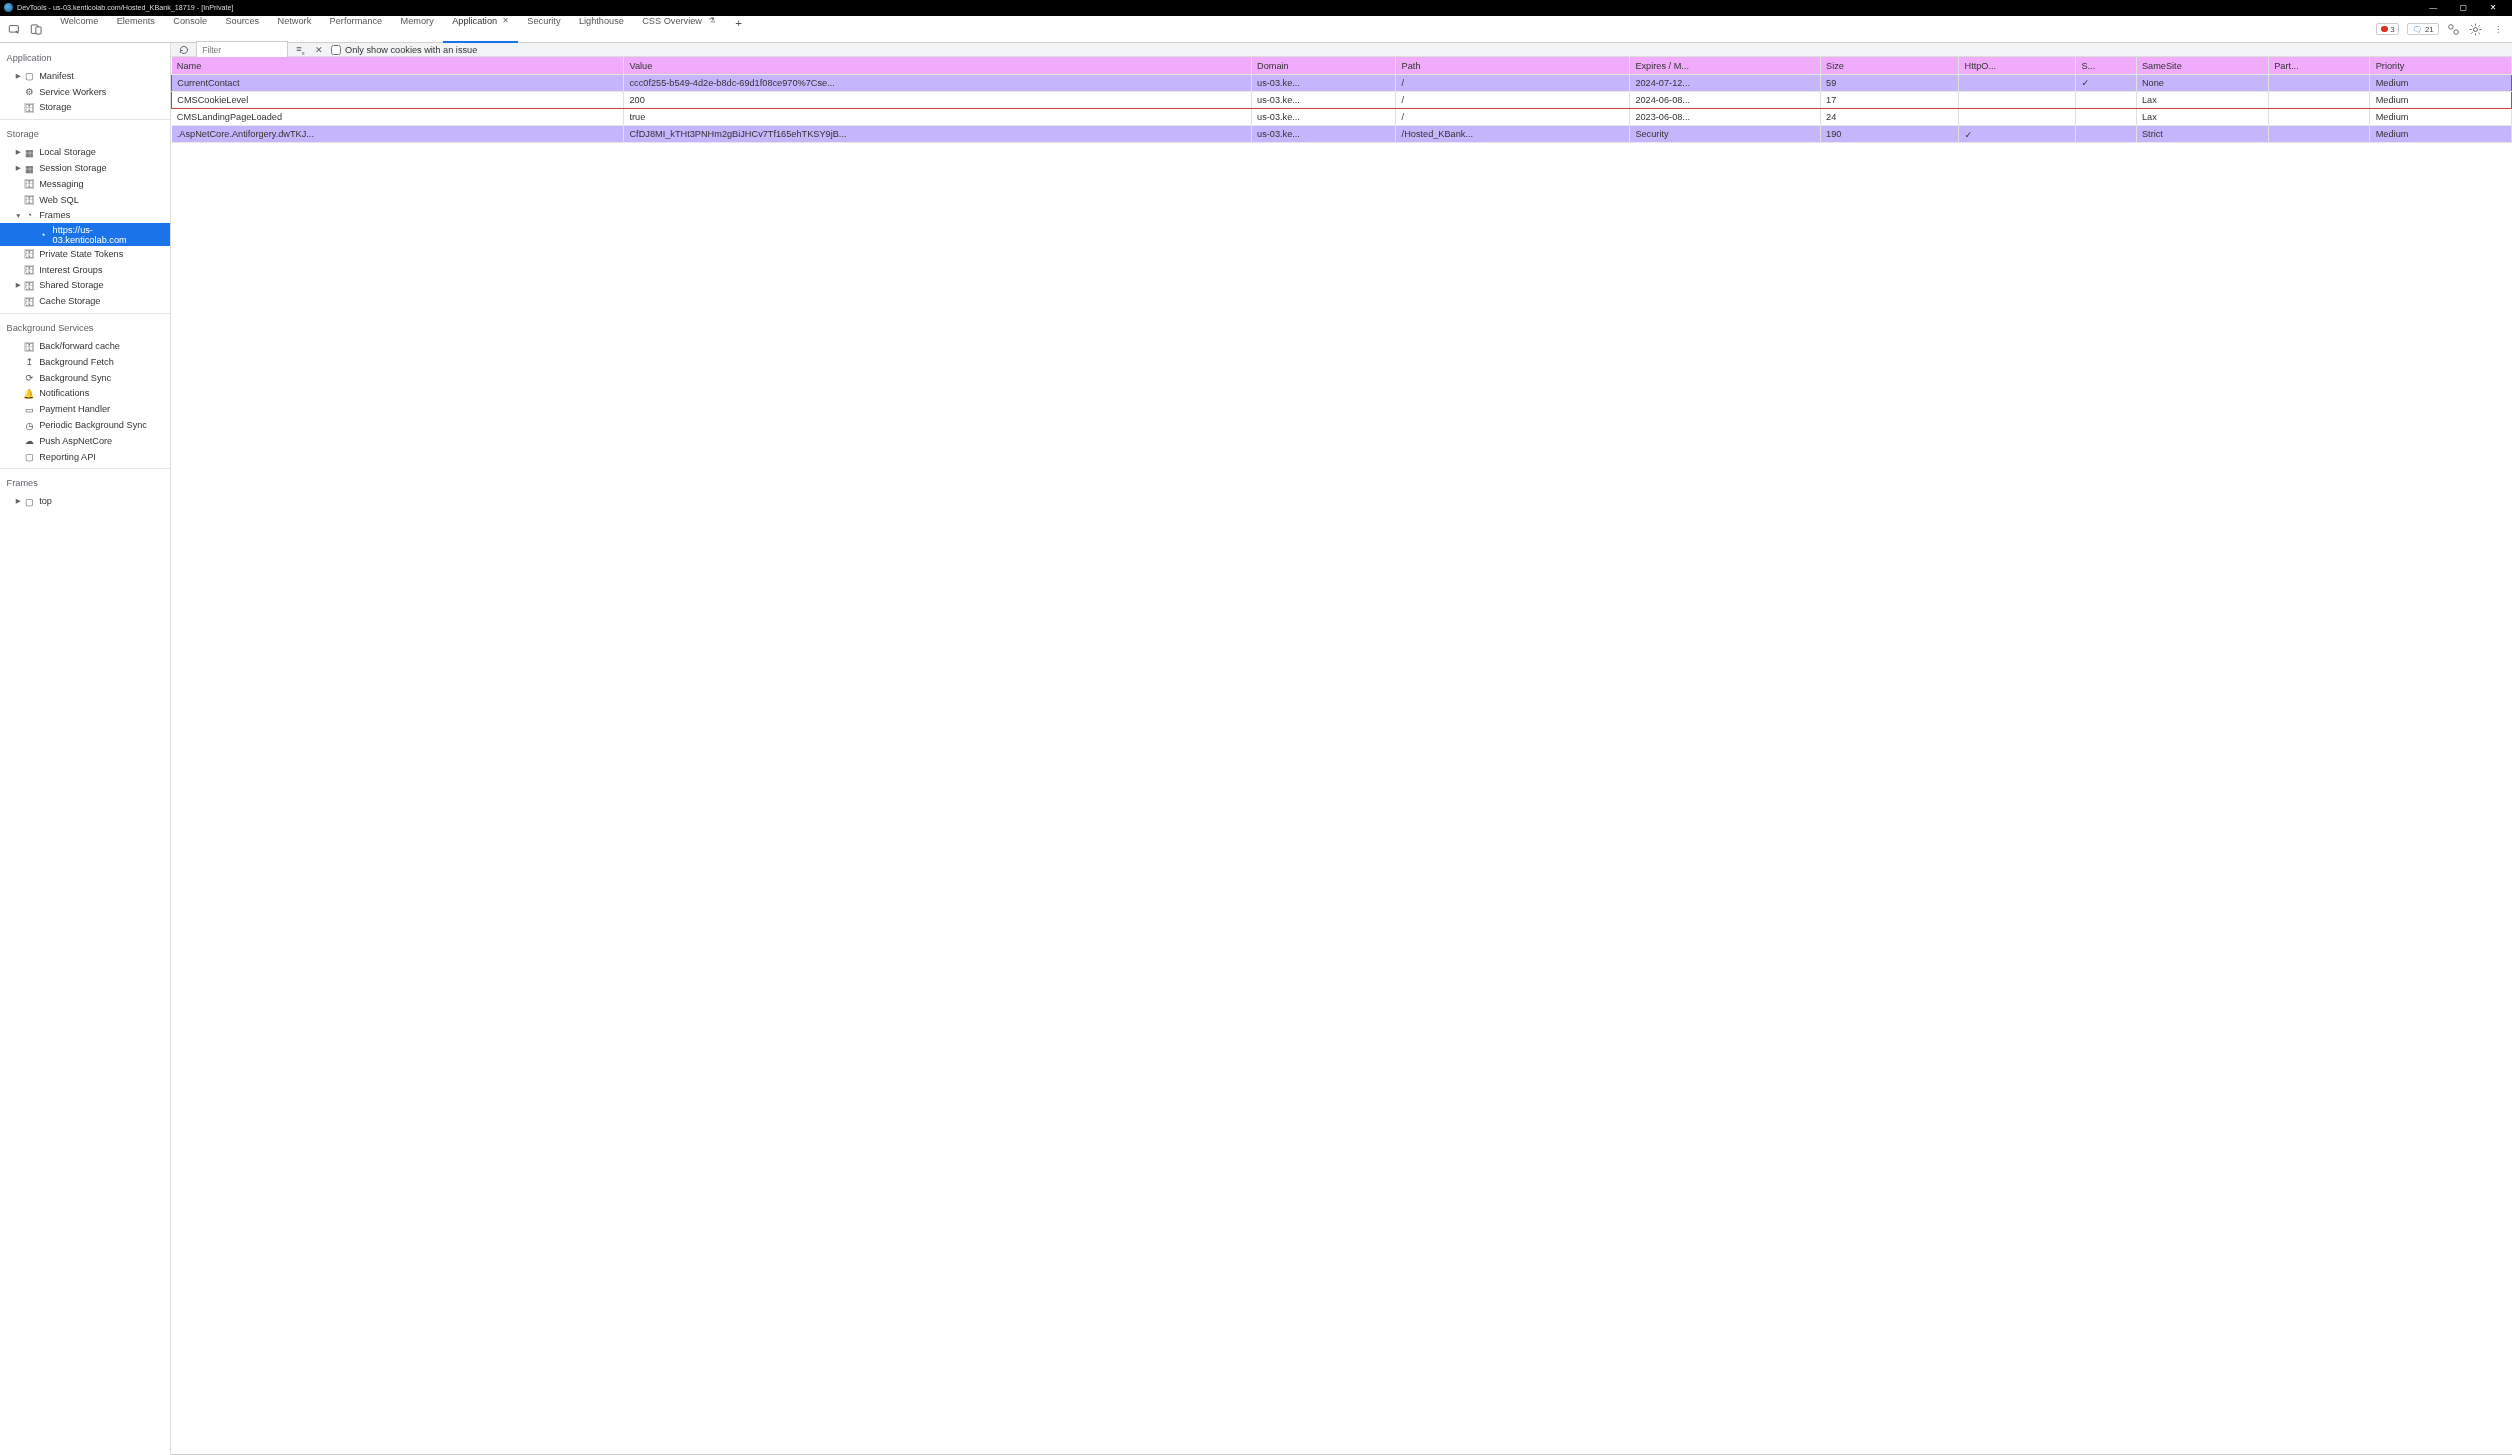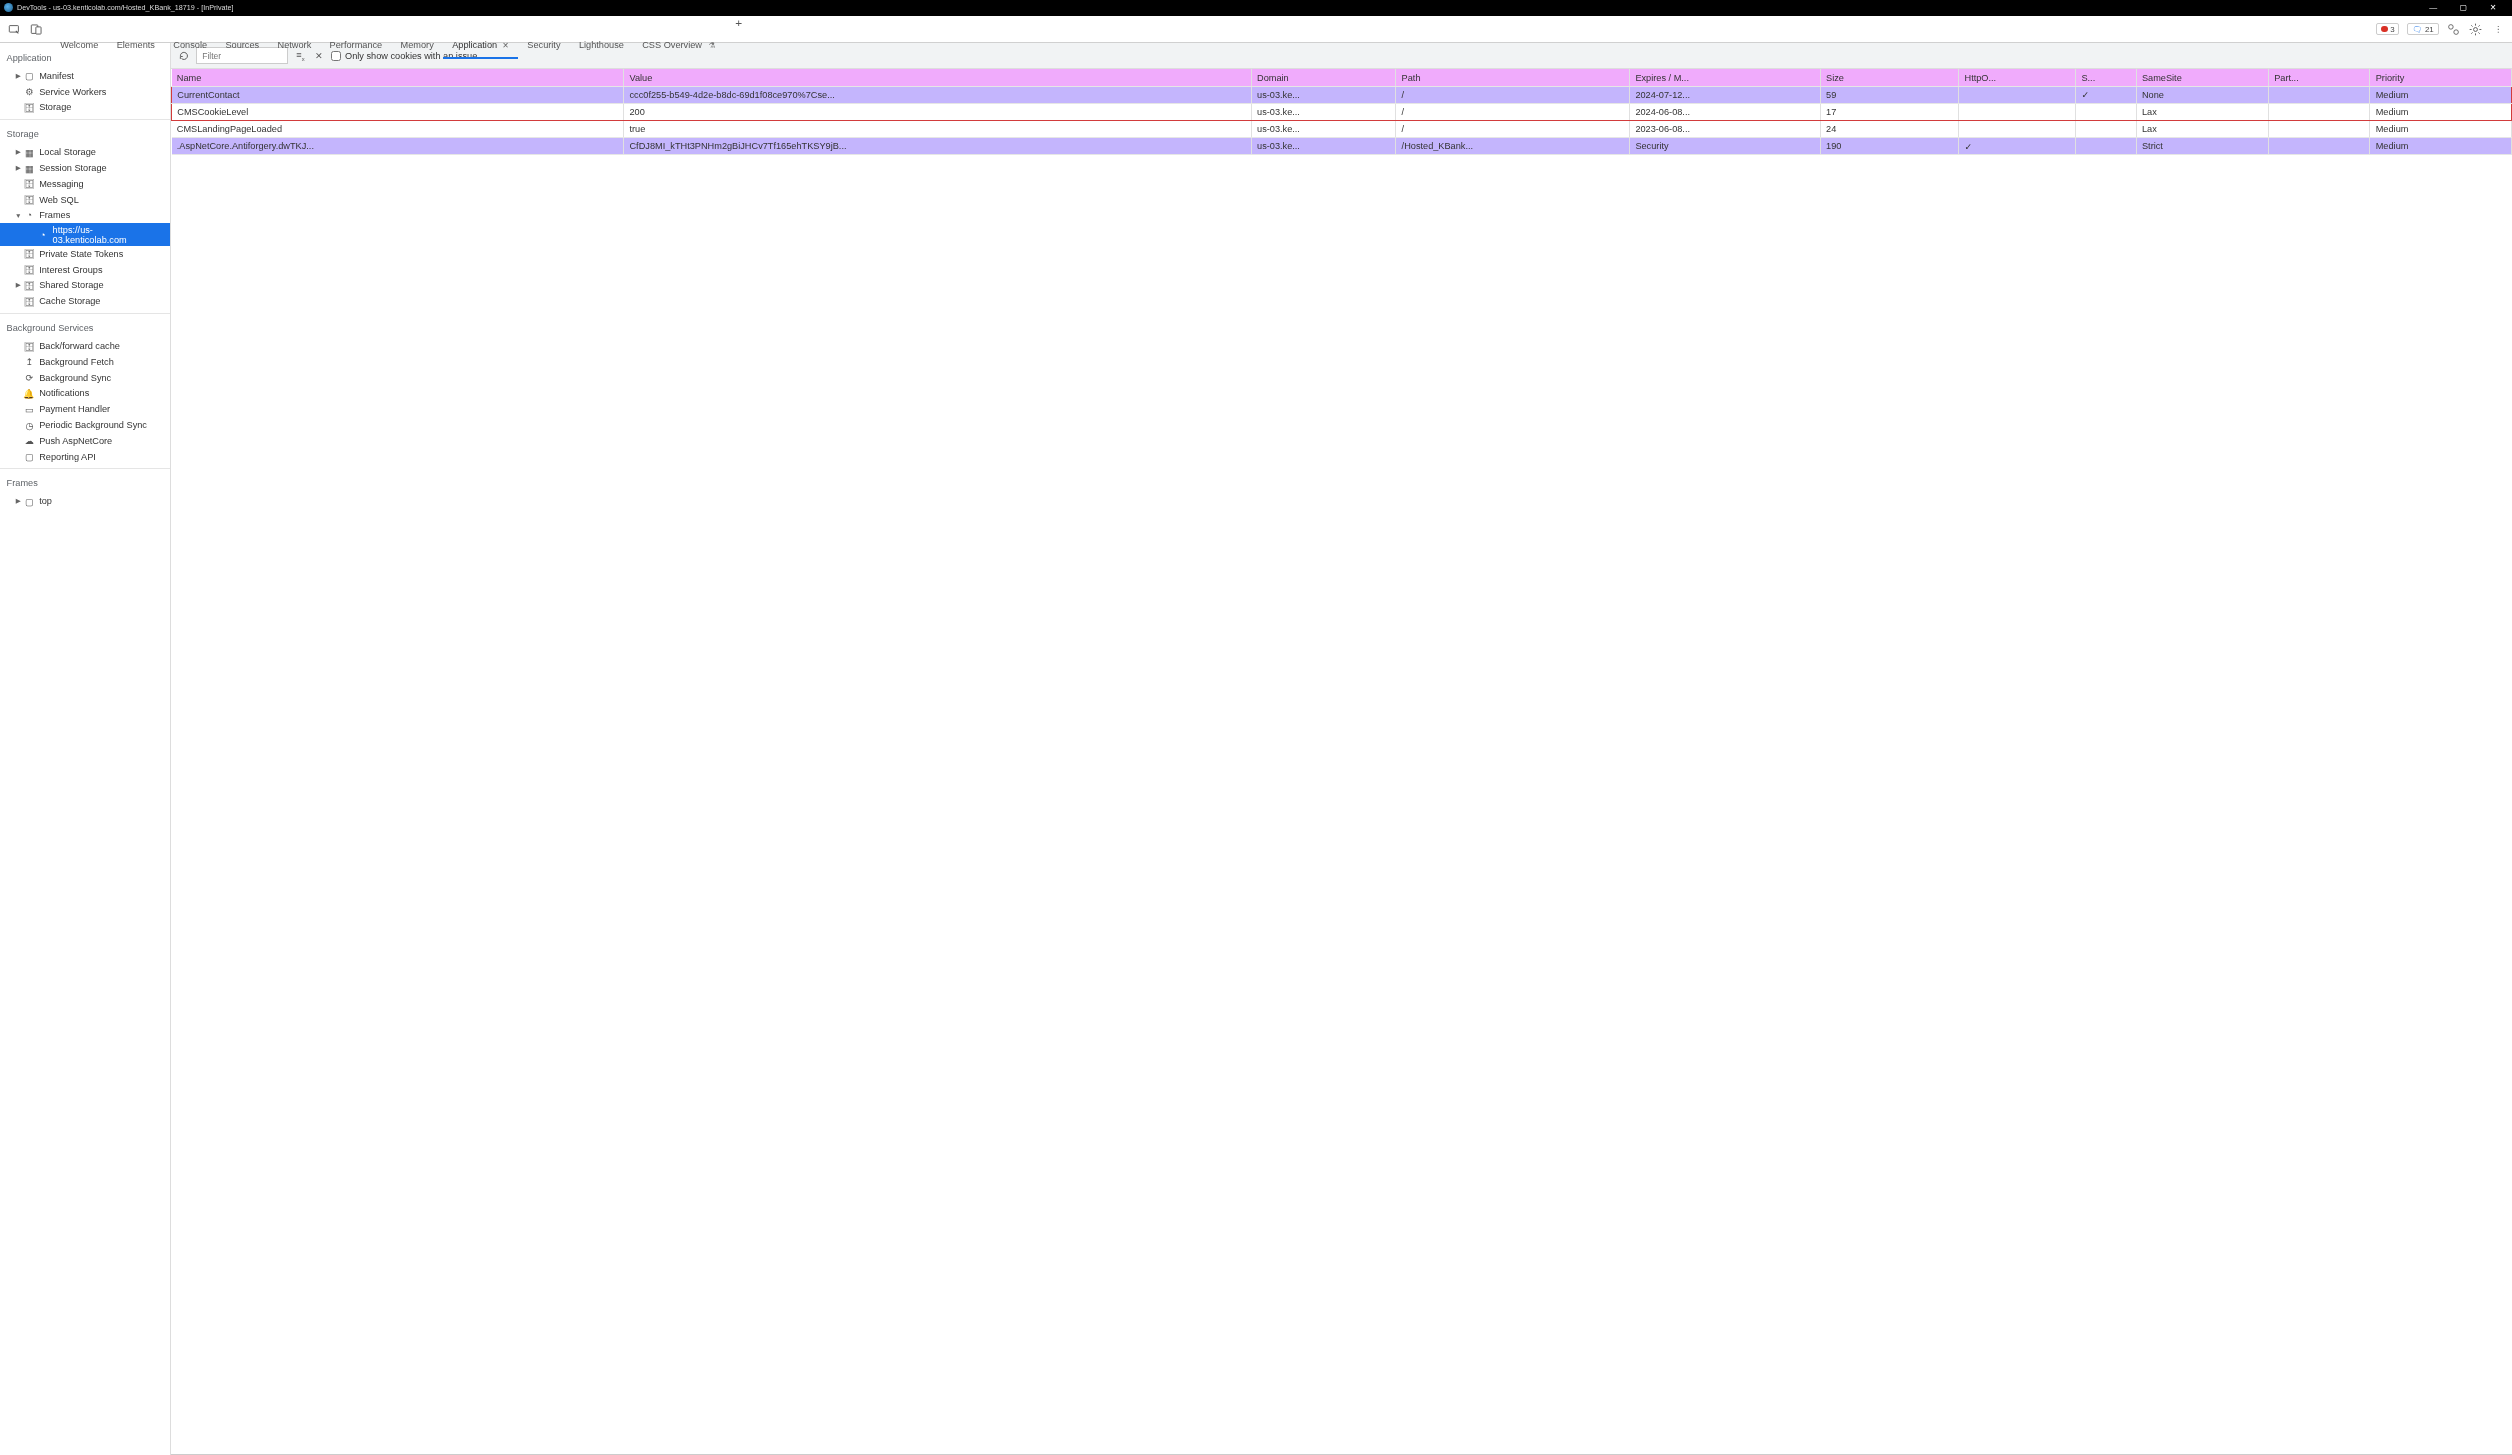--- a/index.html
+++ b/index.html
@@ -39,24 +39,23 @@
     height:27.6px;
     border-bottom: 0.7px solid #d0d0d0;
     background:#fff;
   }
   .topbar-left {
     display:flex;align-items:center;gap:9.2px;padding:0 7.9px;
   }
   .dev-icon { width:13px;height:13px;display:flex;align-items:center;justify-content:center;color:#555; }
   .tabs { display:flex;align-items:stretch;height:100%; }
   .tab {
-    display:flex;align-items:center;gap:3.9px;padding:0 9.2px;
+    display:flex;align-items:flex-start;gap:3.9px;padding:0 9.2px;
     color:#555;font-size:9.2px;cursor:default;height:100%;
     position:relative;
-    margin-top:16px;
   }
   .tab.active { color:#333; }
   .tab.active::after{
     content:"";position:absolute;left:0;right:0;bottom:-0.7px;height:2px;background:#1a73e8;
   }
   .tab .close-x { font-size:7.9px;color:#666;margin-left:1.3px; }
   .flask{font-size:7.9px;color:#777;margin-left:2.6px;}
   .topbar-right{
     margin-left:auto;display:flex;align-items:center;gap:7.9px;padding:0 6.6px;
   }
@@ -85,21 +84,21 @@
   .tree li.selected{background:#1a73e8;color:#fff;}
   .tree li.selected .ic, .tree li.selected .ind{color:#fff;}
   .tree li.lvl1{padding-left:13px;}
   .tree li.lvl3{padding-left:37px;}
   .divider{height:0.7px;background:#e5e5e5;margin:3.9px 0;}
 
   
   .right{flex:1;display:flex;flex-direction:column;min-width:0;}
 
   .filterbar{
-    display:flex;align-items:center;gap:6.6px;height:26px;
+    display:flex;align-items:center;gap:6.6px;height:14px;
     background:#f1f3f4;border-bottom:0.7px solid #ddd;padding:0 6.6px;
   }
   .refresh-ic{width:11.8px;height:11.8px;}
   .filter-input{
     border:0.7px solid #ccc;background:#fff;height:17px;padding:0 5.3px;width:92px;
     font-size:8.5px;color:#666;
   }
   .filterbar .fb-ic{color:#555;font-size:9.2px;width:11.8px;text-align:center;}
   .only-issue{display:flex;align-items:center;gap:3.9px;color:#333;font-size:9.2px;}
   .only-issue input{width:9.8px;height:9.8px;}

